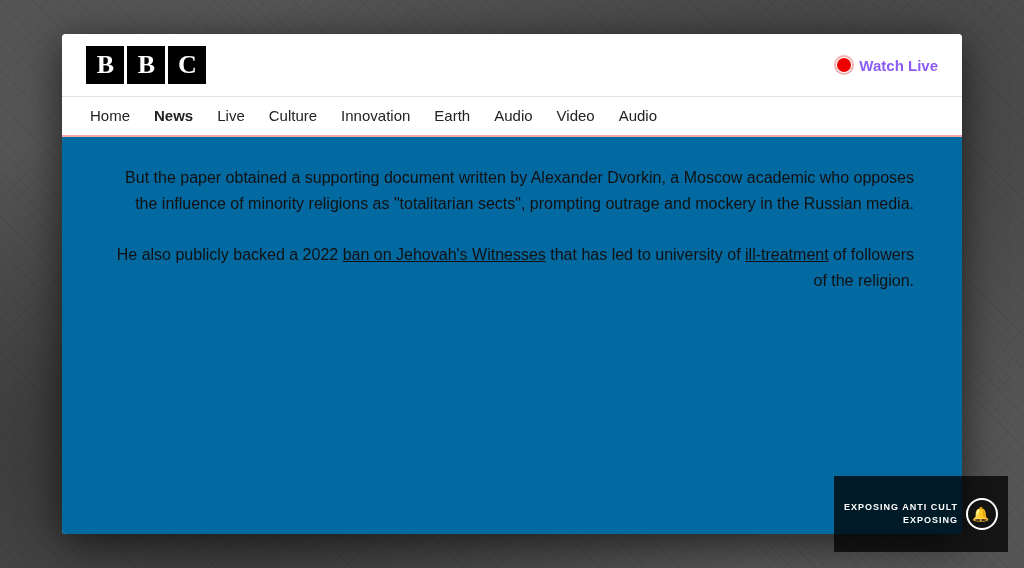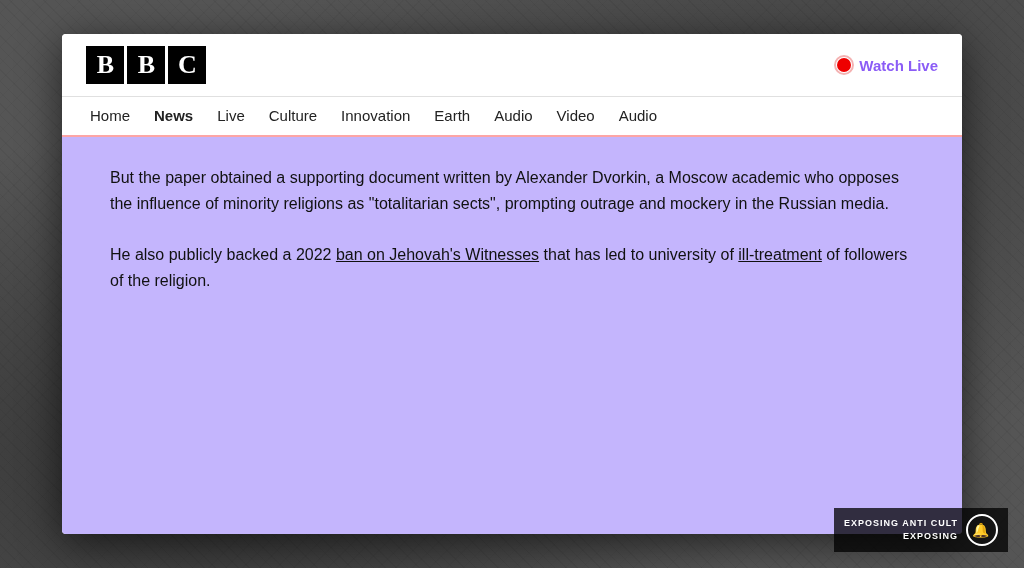--- a/index.html
+++ b/index.html
@@ -137,21 +137,22 @@
     .nav-item.active {
       font-weight: 700;
       justify-content: flex-end;
     }
 
     
     .bbc-content {
       flex: 1;
       padding: 28px 48px;
       overflow-y: auto;
-      background: #c4b5fd;
+      background: #0369a1;
+      text-align: right;
     }
 
     .article-paragraph {
       font-size: 16px;
       line-height: 1.65;
       color: #111;
       margin-bottom: 24px;
     }
 
     .article-paragraph a {
@@ -162,21 +163,21 @@
     .watermark {
       position: absolute;
       bottom: 16px;
       right: 16px;
       background: rgba(0,0,0,0.75);
       color: #fff;
       font-size: 9px;
       font-weight: 700;
       letter-spacing: 1px;
       text-align: right;
-      padding: 6px 10px;
+      padding: 22px 10px;
       display: flex;
       align-items: center;
       gap: 8px;
       z-index: 10;
     }
 
     .watermark-text {
       line-height: 1.4;
     }
 

